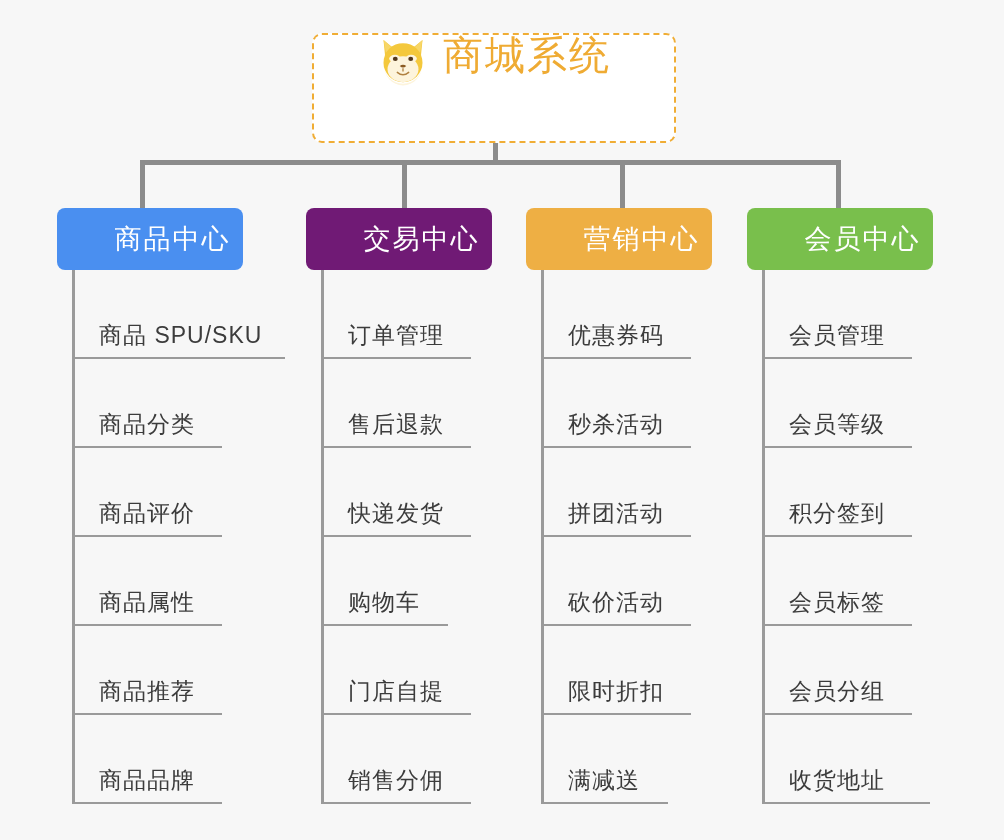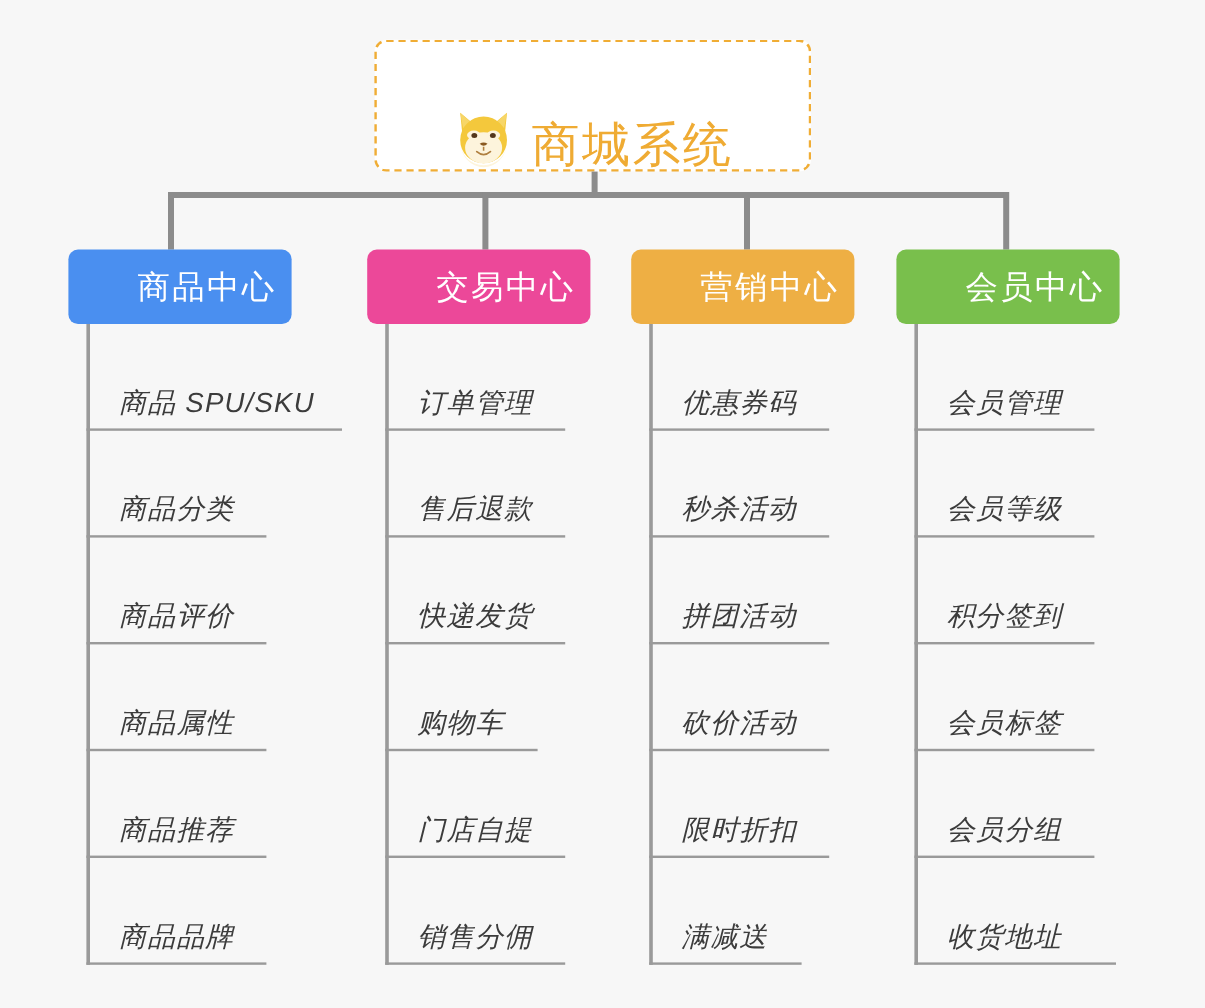--- a/index.html
+++ b/index.html
@@ -24,21 +24,21 @@
     position: absolute;
     left: 312px;
     top: 33px;
     width: 364px;
     height: 110px;
     background: #ffffff;
     border: 2px dashed #f0ad35;
     border-radius: 10px;
     box-sizing: border-box;
     display: flex;
-    align-items: flex-end;
+    align-items: flex-start;
     justify-content: center;
     gap: 14px;
   }
   .root-icon {
     width: 52px;
     height: 52px;
     flex: 0 0 52px;
     display: block;
   }
   .root-title {
@@ -86,21 +86,20 @@
     color: #ffffff;
     font-size: 27px;
     letter-spacing: 2px;
     white-space: nowrap;
     box-sizing: border-box;
     padding-left: 45px;
   }
   .branch-body {
     position: relative;
     margin-top: 0;
-    font-style: italic;
   }
   .spine {
     position: absolute;
     left: 15px;
     top: 0;
     width: 3px;
     background: #9a9a9a;
   }
   .leaf {
     position: relative;
@@ -183,21 +182,21 @@
         <span class="leaf-underline" style="width:150px"></span>
       </div>
       <div class="leaf">
         <span class="leaf-label">商品品牌</span>
         <span class="leaf-underline" style="width:150px"></span>
       </div>
     </div>
   </div>
 
   <div class="branch" style="left:306px;width:186px">
-    <div class="branch-header" style="background:#ec4899">
+    <div class="branch-header" style="background:#701a75">
       <span>交易中心</span>
     </div>
     <div class="branch-body">
       <div class="spine" style="height:534px"></div>
       <div class="leaf">
         <span class="leaf-label">订单管理</span>
         <span class="leaf-underline" style="width:150px"></span>
       </div>
       <div class="leaf">
         <span class="leaf-label">售后退款</span>

